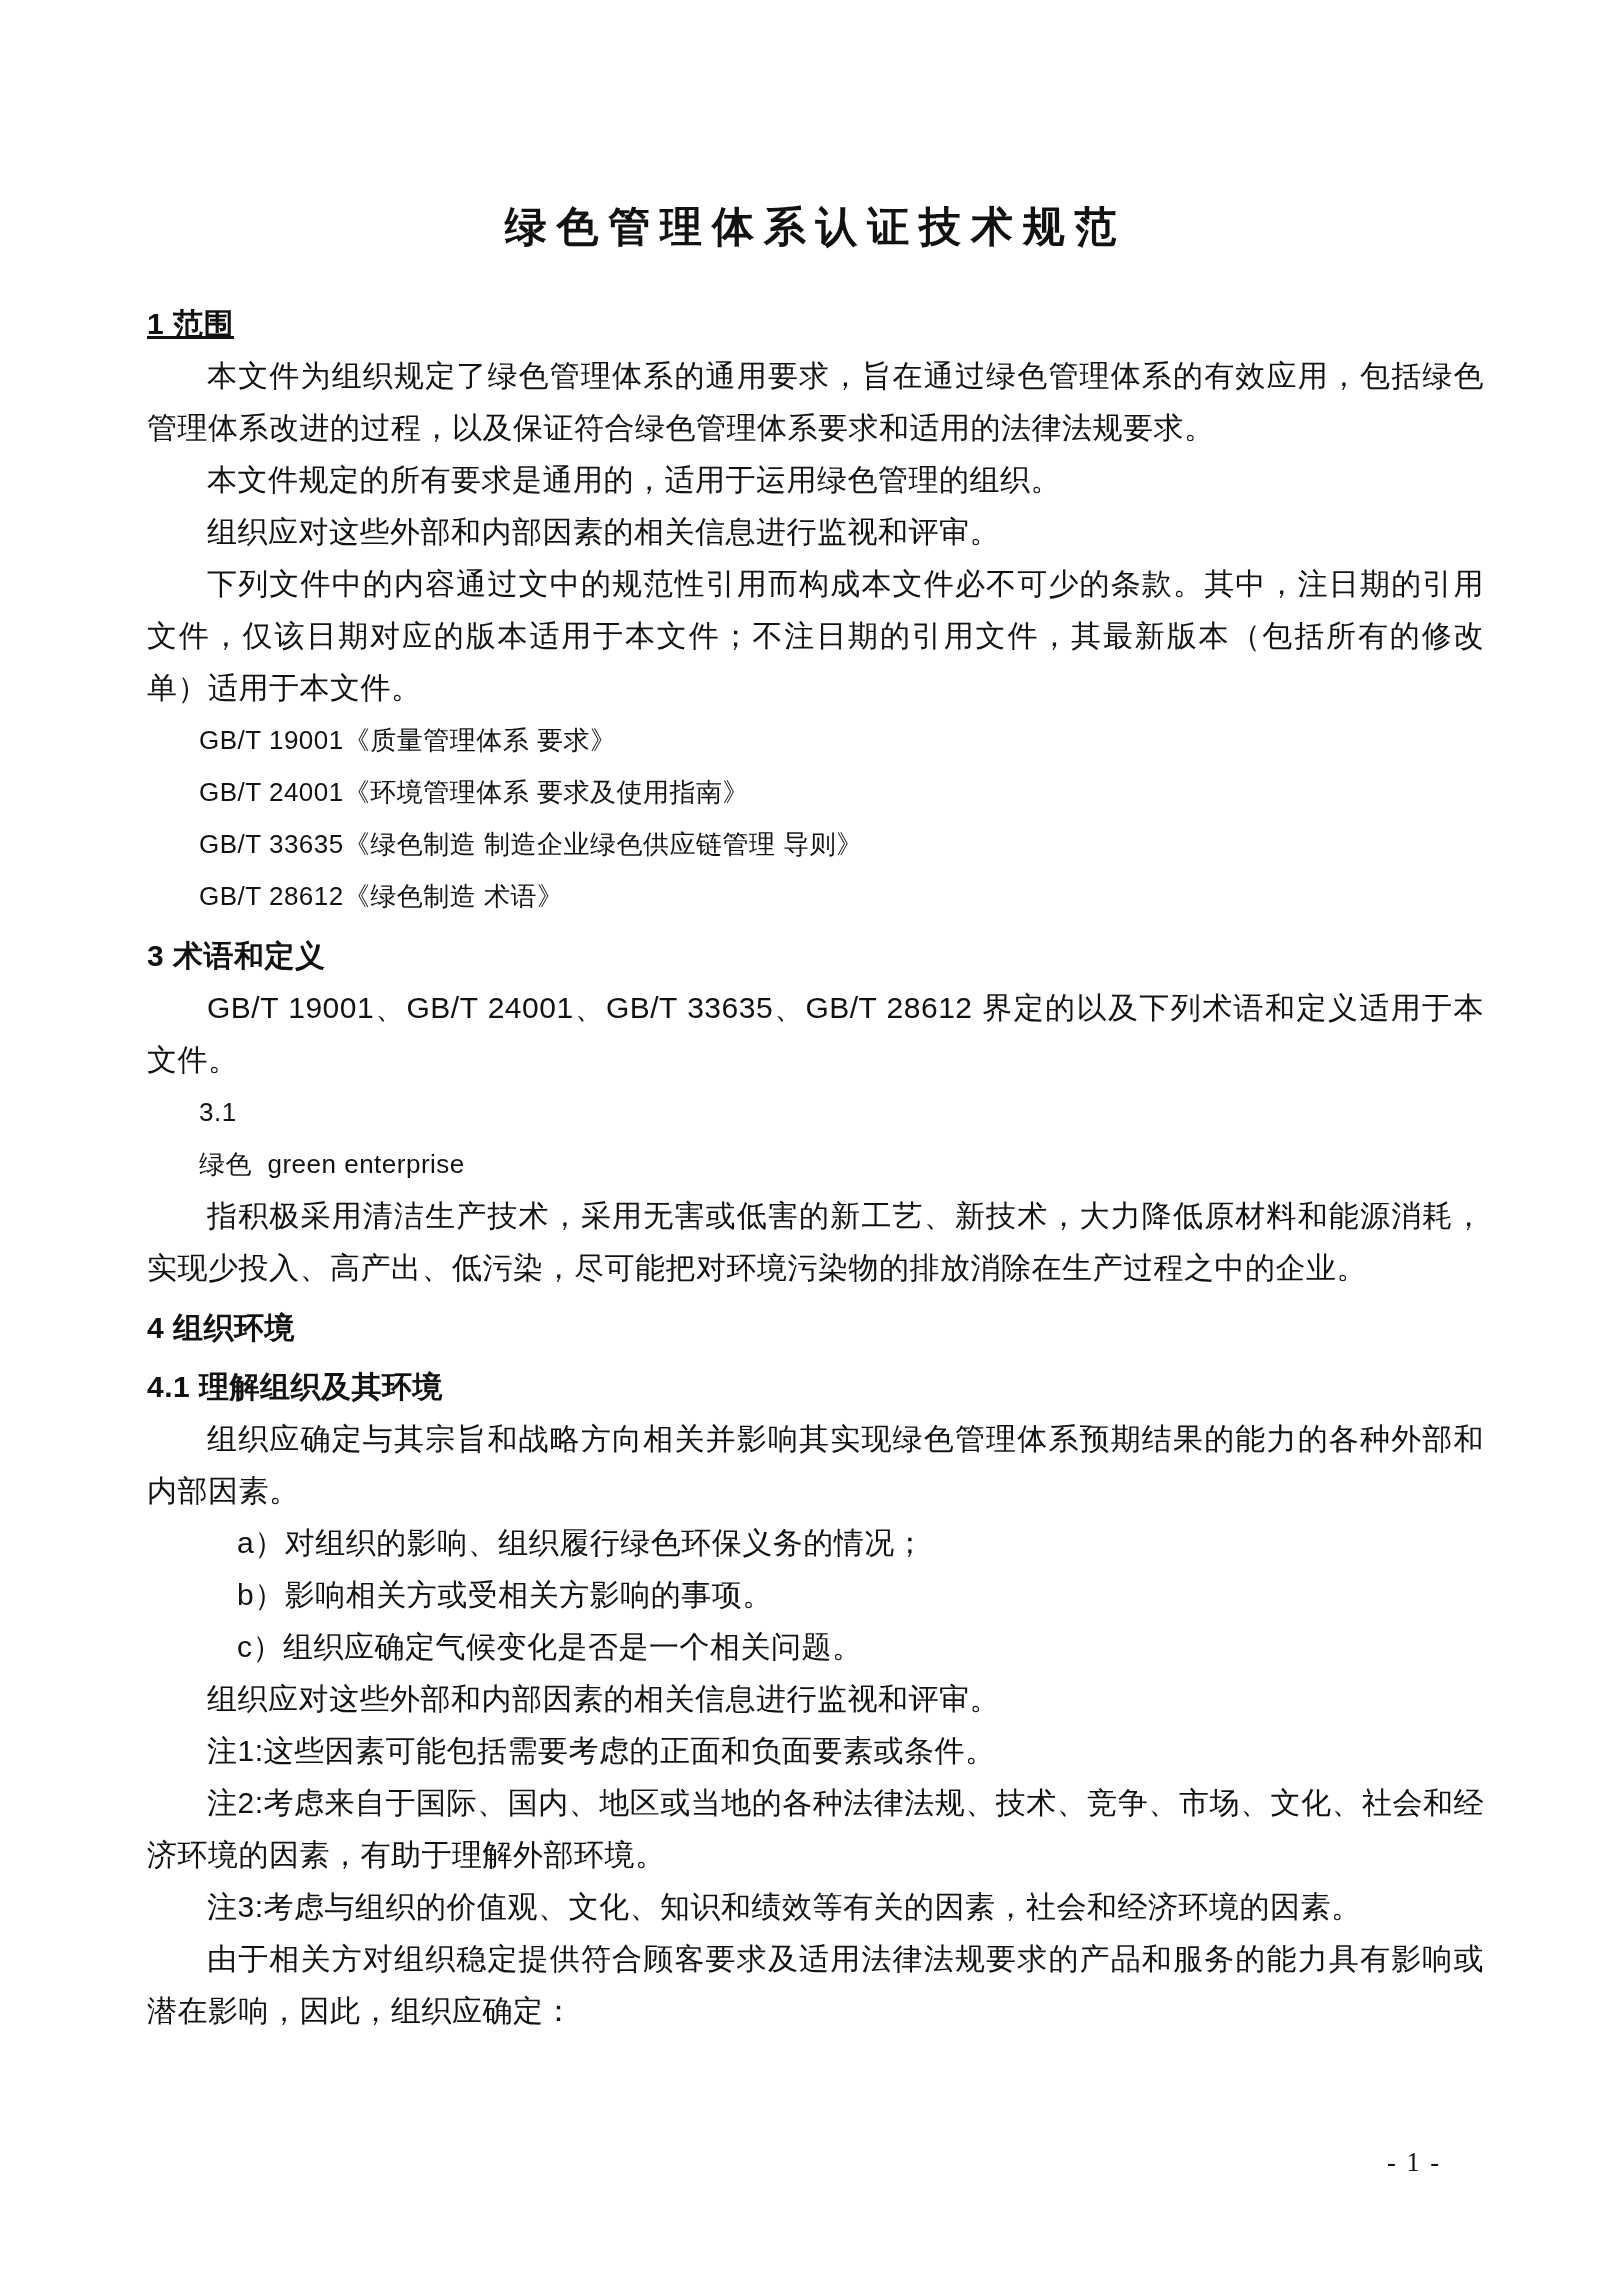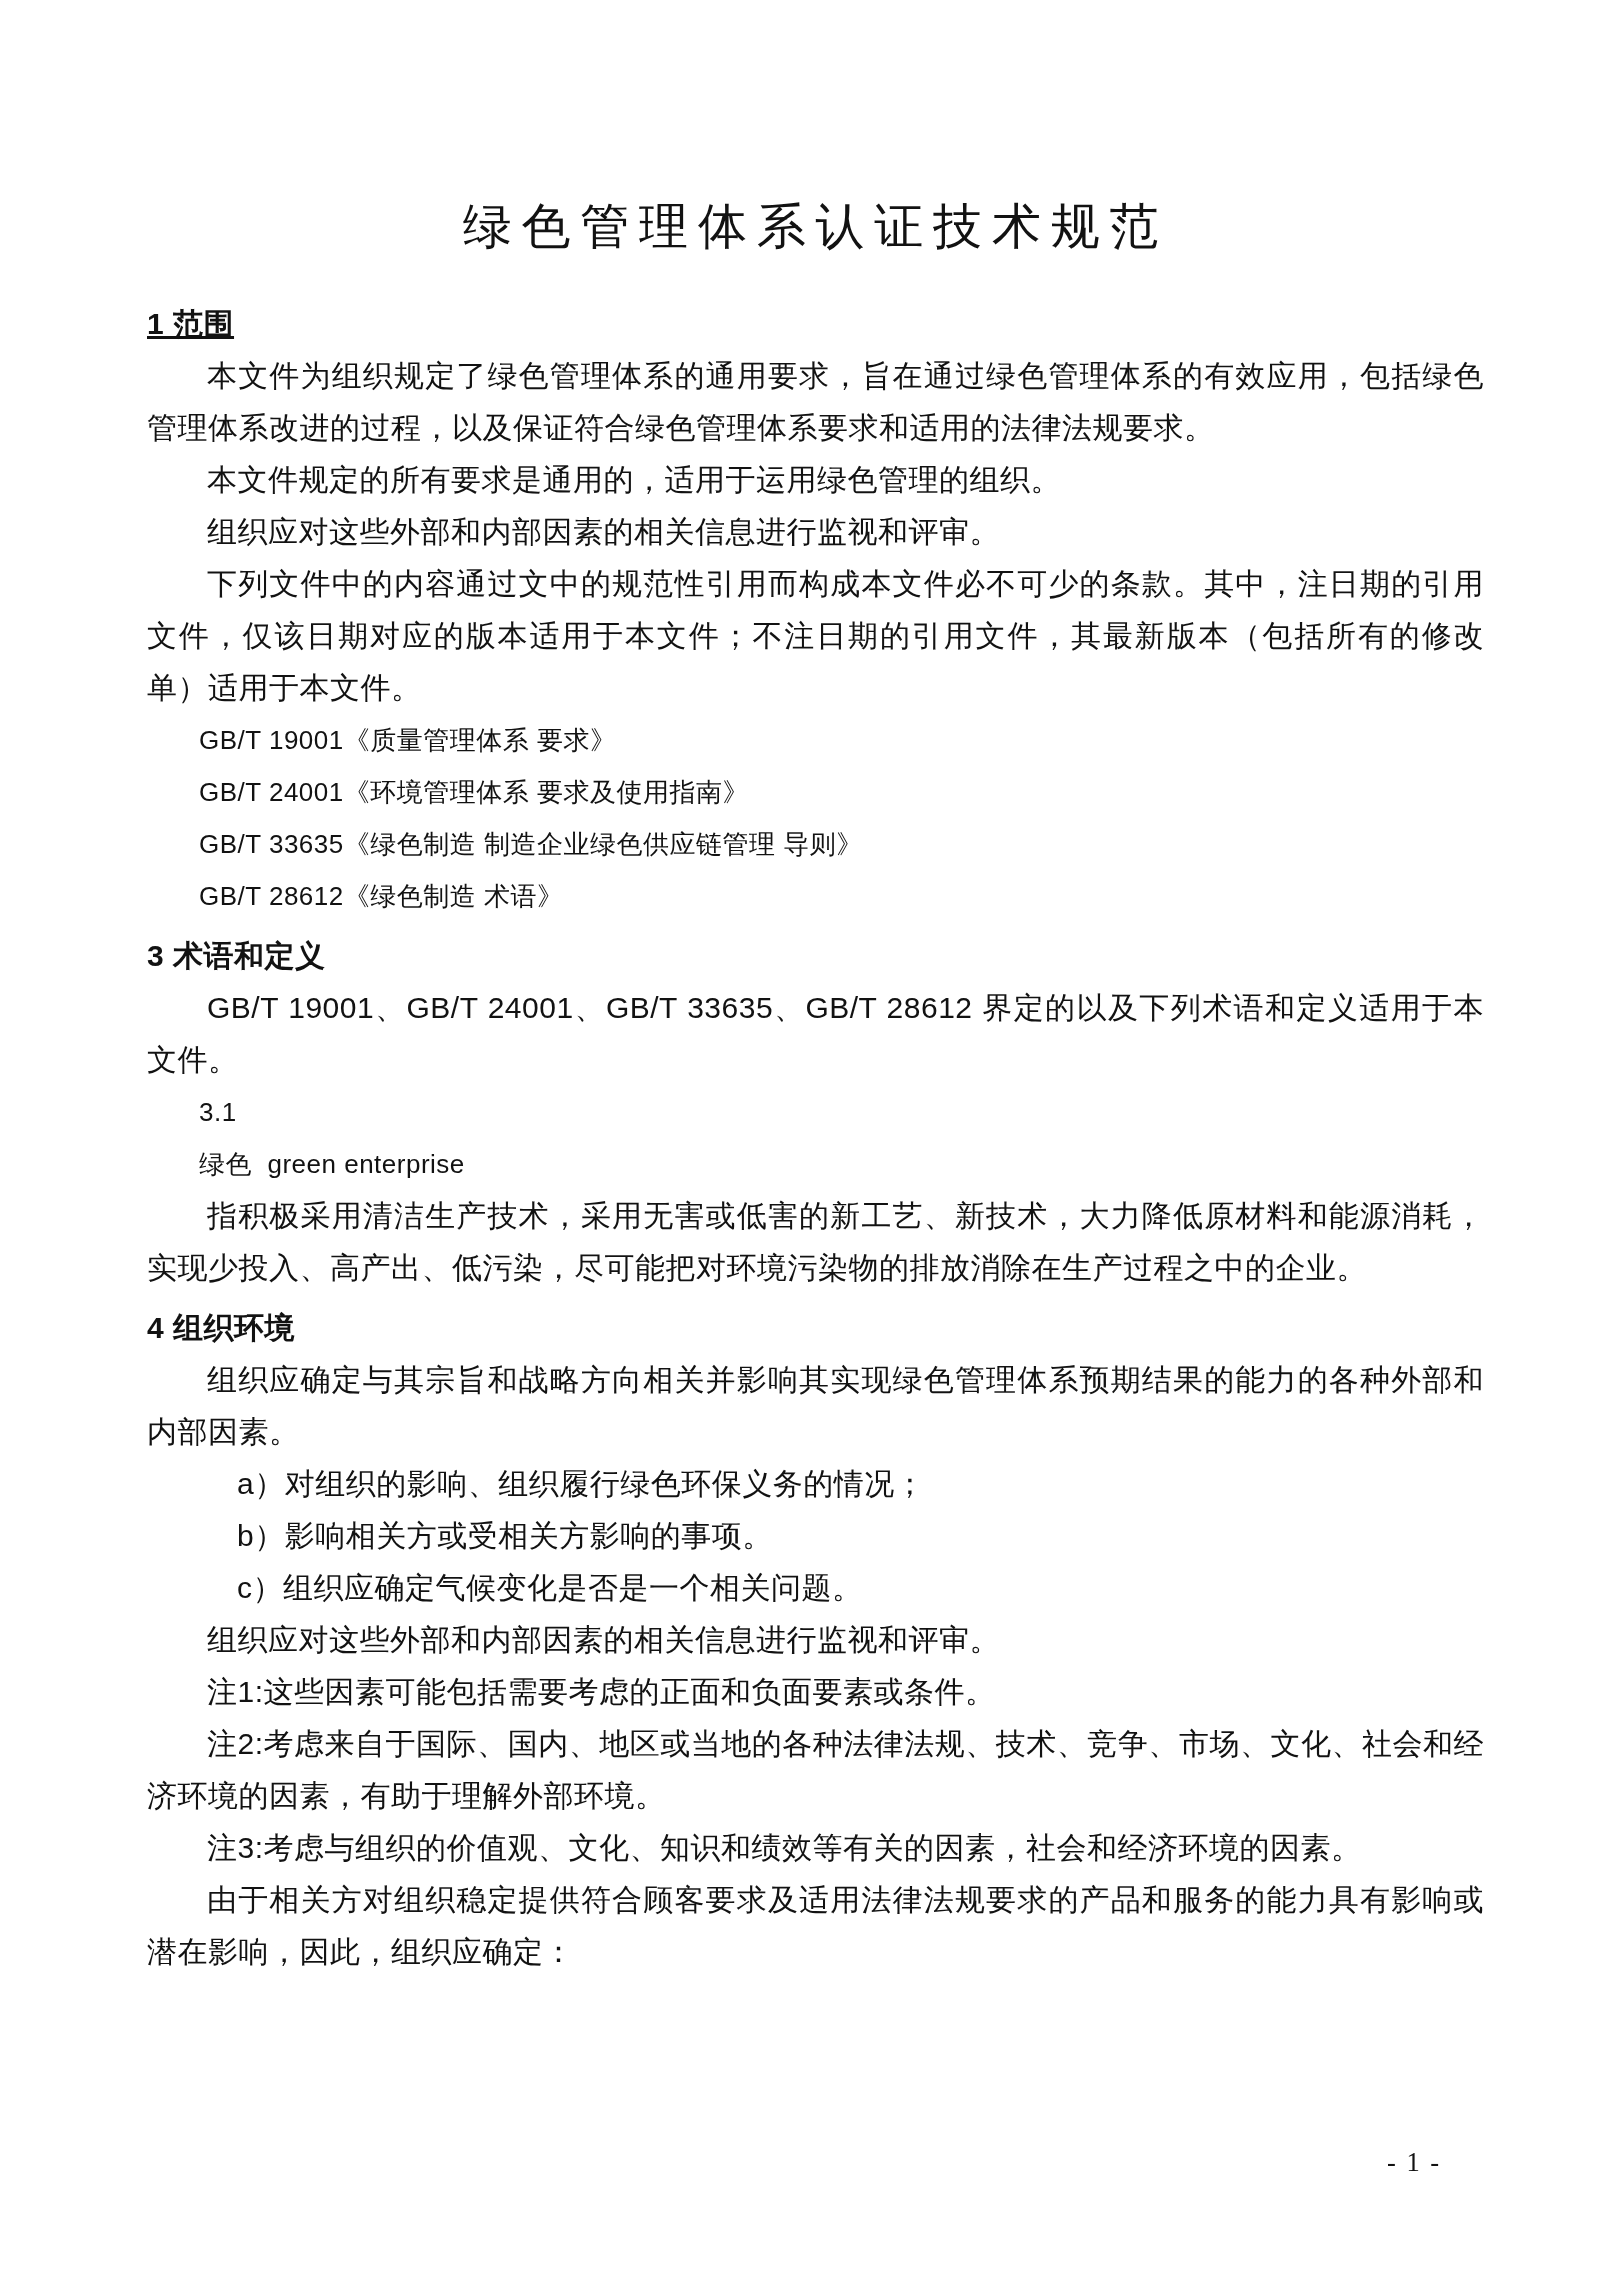--- a/index.html
+++ b/index.html
@@ -14,22 +14,22 @@
     background: #ffffff;
     color: #121212;
     font-family: "Liberation Sans", sans-serif;
     overflow: hidden;
     box-sizing: border-box;
   }
   .content {
     padding: 196px 137px 0 147px;
   }
   .doc-title {
-    font-size: 49px;
-    font-weight: normal;
+    font-size: 42px;
+    font-weight: bold;
     line-height: 61px;
     text-align: center;
     letter-spacing: 9.8px;
     margin: 0 0 41px 0;
     white-space: nowrap;
   }
   .heading {
     font-size: 30px;
     font-weight: bold;
     line-height: 52px;
@@ -89,20 +89,21 @@
     <p class="plain-line">GB/T 28612《绿色制造 术语》</p>
 
     <h2 class="heading">3 术语和定义</h2>
     <p class="para">GB/T 19001、GB/T 24001、GB/T 33635、GB/T 28612 界定的以及下列术语和定义适用于本文件。</p>
     <p class="plain-line">3.1</p>
     <p class="plain-line">绿色  green enterprise</p>
     <p class="para">指积极采用清洁生产技术，采用无害或低害的新工艺、新技术，大力降低原材料和能源消耗，实现少投入、高产出、低污染，尽可能把对环境污染物的排放消除在生产过程之中的企业。</p>
 
     <h2 class="heading">4 组织环境</h2>
 
+    <h2 class="heading">4.1 理解组织及其环境</h2>
     <p class="para">组织应确定与其宗旨和战略方向相关并影响其实现绿色管理体系预期结果的能力的各种外部和内部因素。</p>
     <p class="list-item">a）对组织的影响、组织履行绿色环保义务的情况；</p>
     <p class="list-item">b）影响相关方或受相关方影响的事项。</p>
     <p class="list-item">c）组织应确定气候变化是否是一个相关问题。</p>
     <p class="para">组织应对这些外部和内部因素的相关信息进行监视和评审。</p>
     <p class="para">注1:这些因素可能包括需要考虑的正面和负面要素或条件。</p>
     <p class="para">注2:考虑来自于国际、国内、地区或当地的各种法律法规、技术、竞争、市场、文化、社会和经济环境的因素，有助于理解外部环境。</p>
     <p class="para">注3:考虑与组织的价值观、文化、知识和绩效等有关的因素，社会和经济环境的因素。</p>
 
     <p class="para">由于相关方对组织稳定提供符合顾客要求及适用法律法规要求的产品和服务的能力具有影响或潜在影响，因此，组织应确定：</p>

